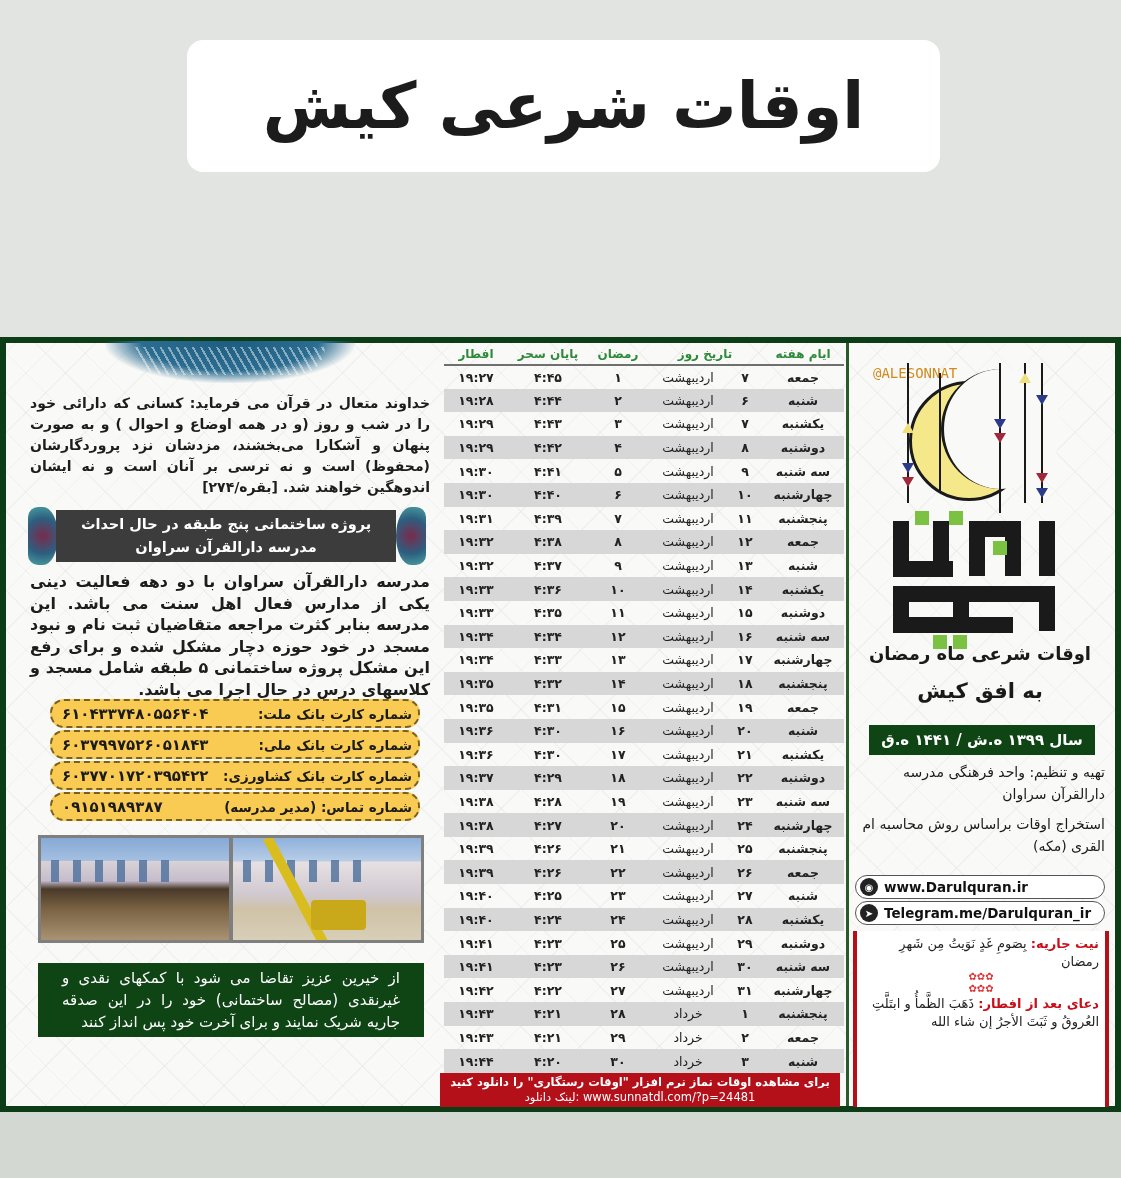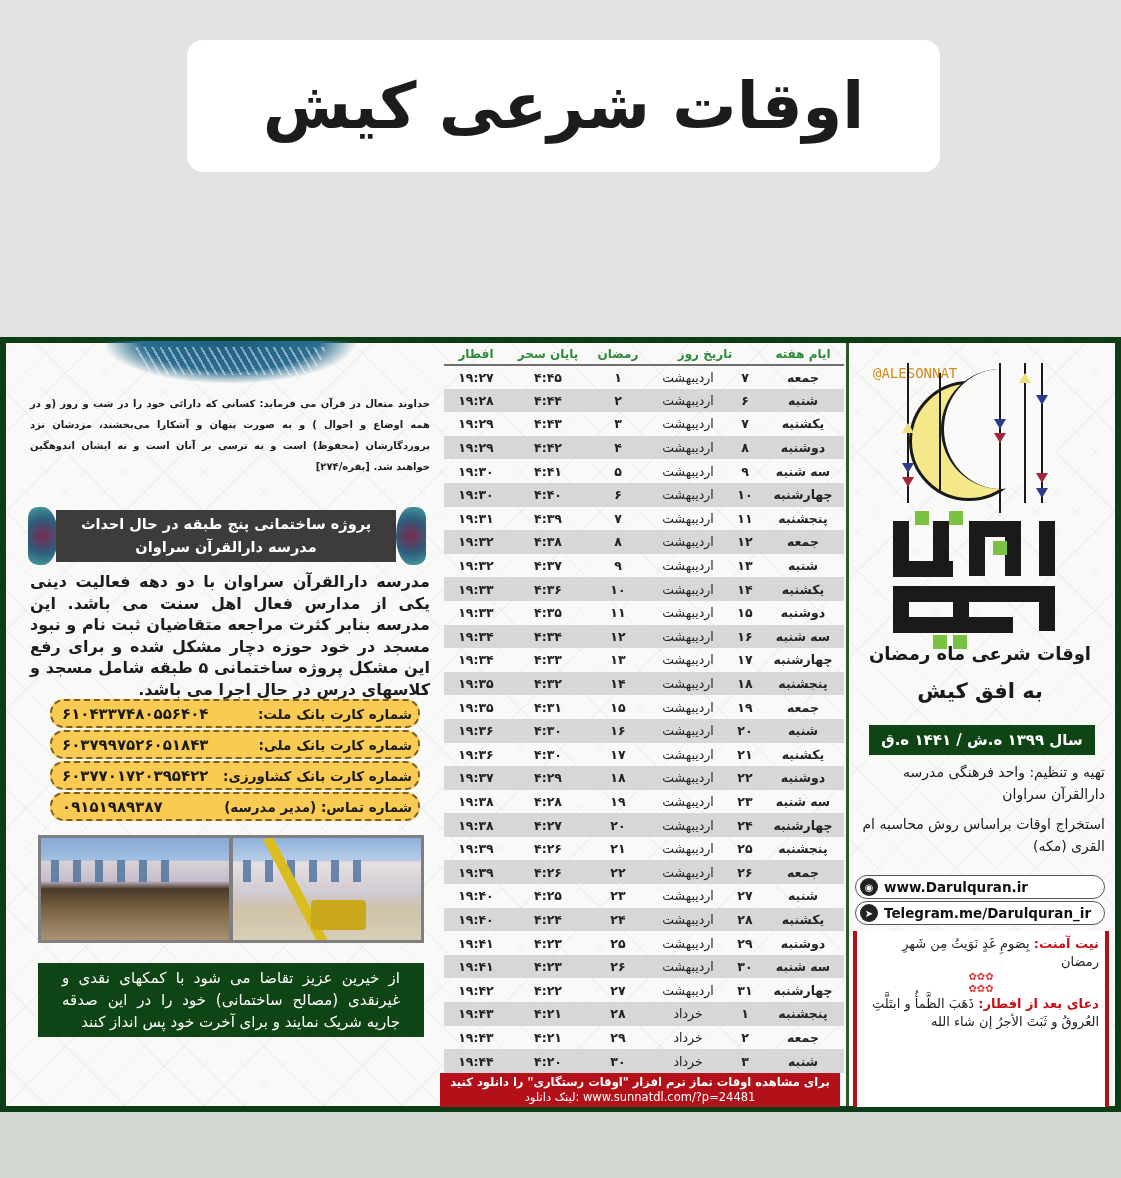--- a/index.html
+++ b/index.html
@@ -36,21 +36,21 @@
     background: radial-gradient(ellipse at 50% 0%, #1e5d80 0%, #2b6d91 50%, rgba(43,109,145,0) 72%);
     border-radius: 0 0 120px 120px;
   }
   .ornament::after {
     content: ""; position: absolute; inset: 6px 30px 8px 30px;
     background: repeating-linear-gradient(60deg, rgba(255,255,255,0.45) 0 2px, transparent 2px 7px);
     border-radius: 0 0 90px 90px;
   }
   .verse {
     position: absolute; top: 50px; left: 0; width: 400px;
-    font-size: 10px; font-weight: bold; line-height: 21px; color: #1d1d1d; text-align: justify;
+    font-size: 14px; font-weight: bold; line-height: 21px; color: #1d1d1d; text-align: justify;
   }
   .project-banner {
     position: absolute; top: 167px; left: 26px; width: 340px; height: 52px;
     background: #3c3c3c; color: #fff; text-align: center;
     font-size: 14.5px; font-weight: bold; line-height: 23px; padding-top: 3px;
   }
   .banner-cap {
     position: absolute; top: 164px; width: 30px; height: 58px; border-radius: 50% 10px 10px 50%;
     background: radial-gradient(circle, #7a2a4c 0%, #2d5f80 55%, #4aa3a0 100%);
   }
@@ -507,21 +507,21 @@
         <span class="ic">◉</span>
         <span>www.Darulquran.ir</span>
       </div>
       <div class="link-pill" style="top:558px">
         <span class="ic">➤</span>
         <span>Telegram.me/Darulquran_ir</span>
       </div>
 
       <div class="duas">
         <div>
-          <span class="lbl">نیت آمنت:</span>
+          <span class="lbl">نیت جاریه:</span>
           <span>بِصَومِ غَدٍ نَوَیتُ مِن شَهرِ رمضان</span>
         </div>
         <div class="stars">✿✿✿</div>
         <div class="stars">✿✿✿</div>
         <div>
           <span class="lbl">دعای بعد از افطار:</span>
           <span>ذَهَبَ الظَّمأُ و ابتَلَّتِ العُروقُ و ثَبَتَ الأجرُ إن شاء الله</span>
         </div>
       </div>
     </div>

